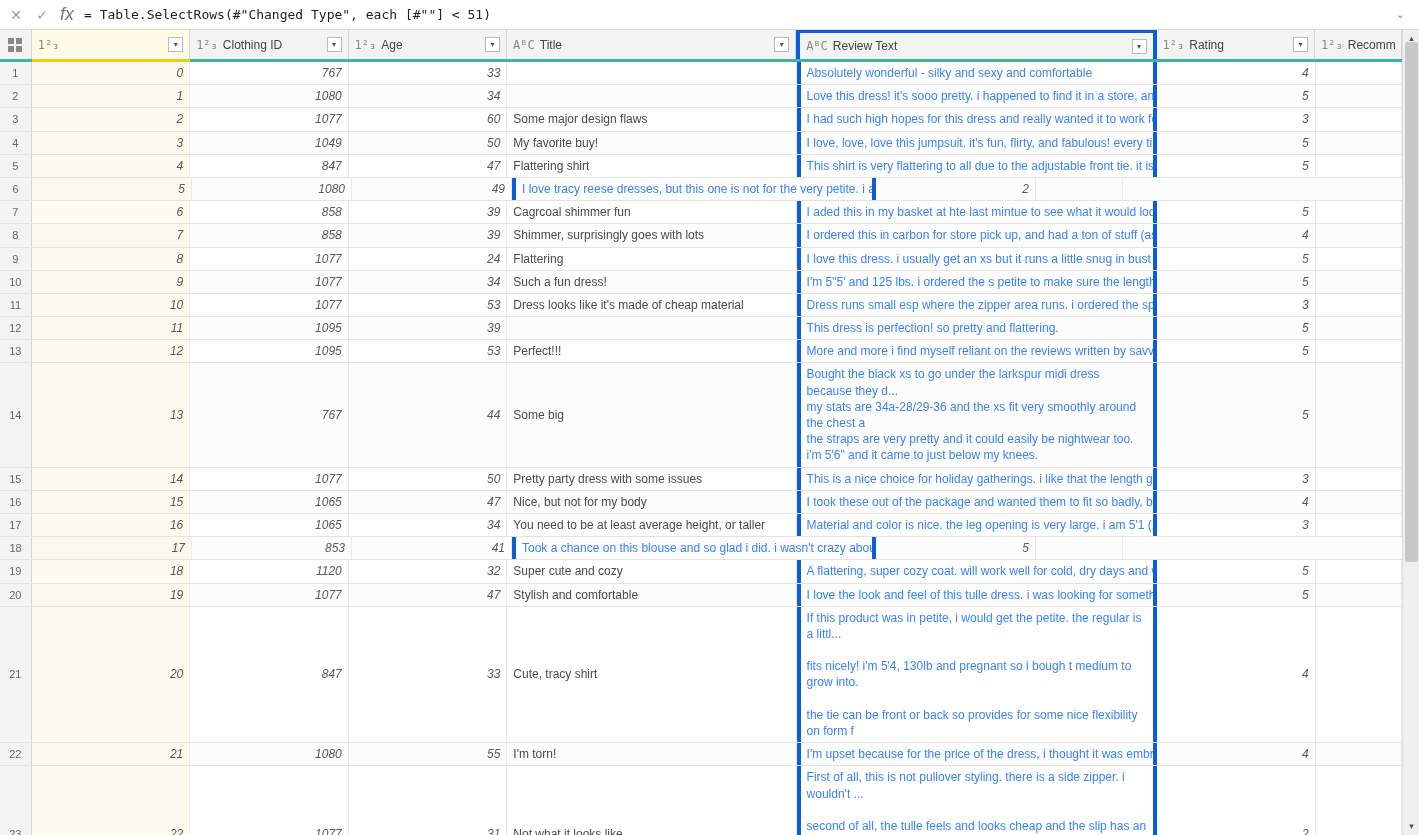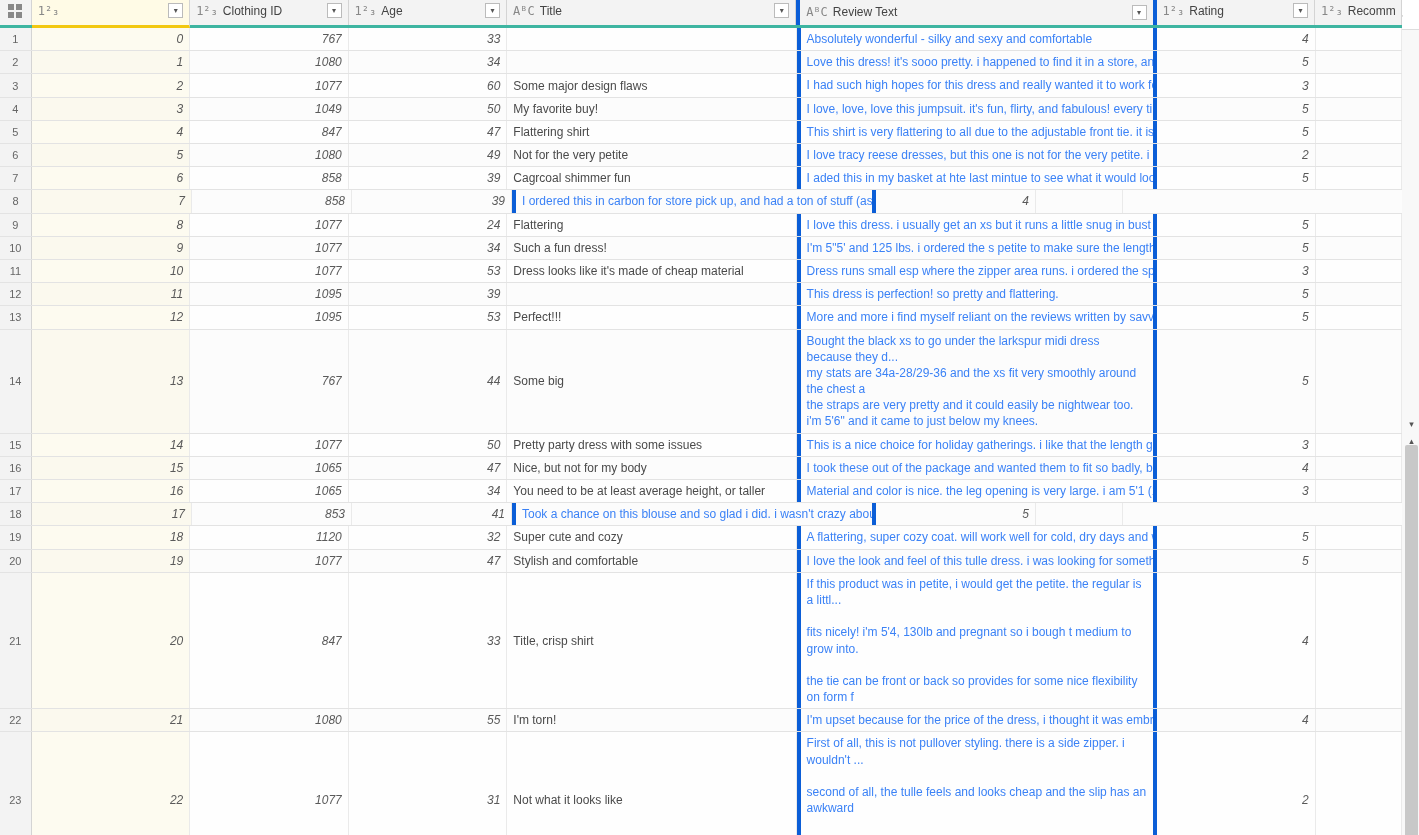--- a/index.html
+++ b/index.html
@@ -6,21 +6,21 @@
 body { background: #f8f8f8; overflow: hidden; width: 1419px; height: 835px; }
 
 
 .formula-bar { display: flex; align-items: center; height: 30px; background: #fff; border-bottom: 1px solid #ddd; padding: 0 8px; gap: 10px; }
 .fb-btn { color: #999; cursor: pointer; font-size: 14px; width: 16px; text-align: center; }
 .fb-fx { font-style: italic; color: #777; font-size: 18px; }
 .formula-input { flex: 1; border: none; outline: none; font-family: Consolas, monospace; font-size: 13px; color: #222; }
 .formula-chevron { color: #888; font-size: 11px; padding: 0 6px; }
 
 
-.grid-wrap { display: flex; height: calc(835px - 30px); align-items: center; }
+.grid-wrap { display: flex; height: calc(835px - 30px); }
 .grid { flex: 1; overflow: hidden; position: relative; background: linear-gradient(#f5f5f5, #e6e6e6); }
 .scrollbar { width: 17px; background: #f0f0f0; border-left: 1px solid #ddd; position: relative; }
 .scroll-thumb { position: absolute; top: 12px; left: 2px; width: 13px; height: 520px; background: #c8c8c8; border-radius: 2px; }
 .scroll-arrow { position: absolute; left: 0; width: 17px; height: 17px; text-align: center; line-height: 17px; color: #555; font-size: 9px; }
 .scroll-arrow.up { top: 0; }
 .scroll-arrow.down { bottom: 0; }
 
 
 .headers { display: flex; height: 32px; background: #f3f3f3; border-bottom: 3px solid #3eb5a1; }
 .corner-cell { width: 32px; border-right: 1px solid #d4d4d4; display: flex; align-items: center; justify-content: center; color: #888; background: #f3f3f3; position: relative; }
@@ -164,40 +164,40 @@
           <div class="td col-title">Flattering shirt</div>
           <div class="td col-review ellip">This shirt is very flattering to all due to the adjustable front tie. it is the...</div>
           <div class="td col-rating num">5</div>
           <div class="td col-recom"></div>
         </div>
         <div class="row">
           <div class="rowhead">6</div>
           <div class="td col-idx num">5</div>
           <div class="td col-cid num">1080</div>
           <div class="td col-age num">49</div>
-          <div class="td col-title">Not for the very petite</div>
           <div class="td col-review ellip">I love tracy reese dresses, but this one is not for the very petite. i am j...</div>
           <div class="td col-rating num">2</div>
           <div class="td col-recom"></div>
         </div>
         <div class="row">
           <div class="rowhead">7</div>
           <div class="td col-idx num">6</div>
           <div class="td col-cid num">858</div>
           <div class="td col-age num">39</div>
           <div class="td col-title">Cagrcoal shimmer fun</div>
           <div class="td col-review ellip">I aded this in my basket at hte last mintue to see what it would look lik...</div>
           <div class="td col-rating num">5</div>
           <div class="td col-recom"></div>
         </div>
         <div class="row">
           <div class="rowhead">8</div>
           <div class="td col-idx num">7</div>
           <div class="td col-cid num">858</div>
           <div class="td col-age num">39</div>
+          <div class="td col-title">Shimmer, surprisingly goes with lots</div>
           <div class="td col-review ellip">I ordered this in carbon for store pick up, and had a ton of stuff (as alw...</div>
           <div class="td col-rating num">4</div>
           <div class="td col-recom"></div>
         </div>
         <div class="row">
           <div class="rowhead">9</div>
           <div class="td col-idx num">8</div>
           <div class="td col-cid num">1077</div>
           <div class="td col-age num">24</div>
           <div class="td col-title">Flattering</div>
@@ -312,21 +312,21 @@
           <div class="td col-title">Stylish and comfortable</div>
           <div class="td col-review ellip">I love the look and feel of this tulle dress. i was looking for something ...</div>
           <div class="td col-rating num">5</div>
           <div class="td col-recom"></div>
         </div>
         <div class="row">
           <div class="rowhead">21</div>
           <div class="td col-idx num">20</div>
           <div class="td col-cid num">847</div>
           <div class="td col-age num">33</div>
-          <div class="td col-title">Title, crisp shirt</div>
+          <div class="td col-title">Cute, tracy shirt</div>
           <div class="td col-review" style="display: block; white-space: pre-line;">If this product was in petite, i would get the petite. the regular is a littl...<br><br>fits nicely! i'm 5'4, 130lb and pregnant so i bough t medium to grow into.<br><br>the tie can be front or back so provides for some nice flexibility on form f</div>
           <div class="td col-rating num">4</div>
           <div class="td col-recom"></div>
         </div>
         <div class="row">
           <div class="rowhead">22</div>
           <div class="td col-idx num">21</div>
           <div class="td col-cid num">1080</div>
           <div class="td col-age num">55</div>
           <div class="td col-title">I'm torn!</div>

